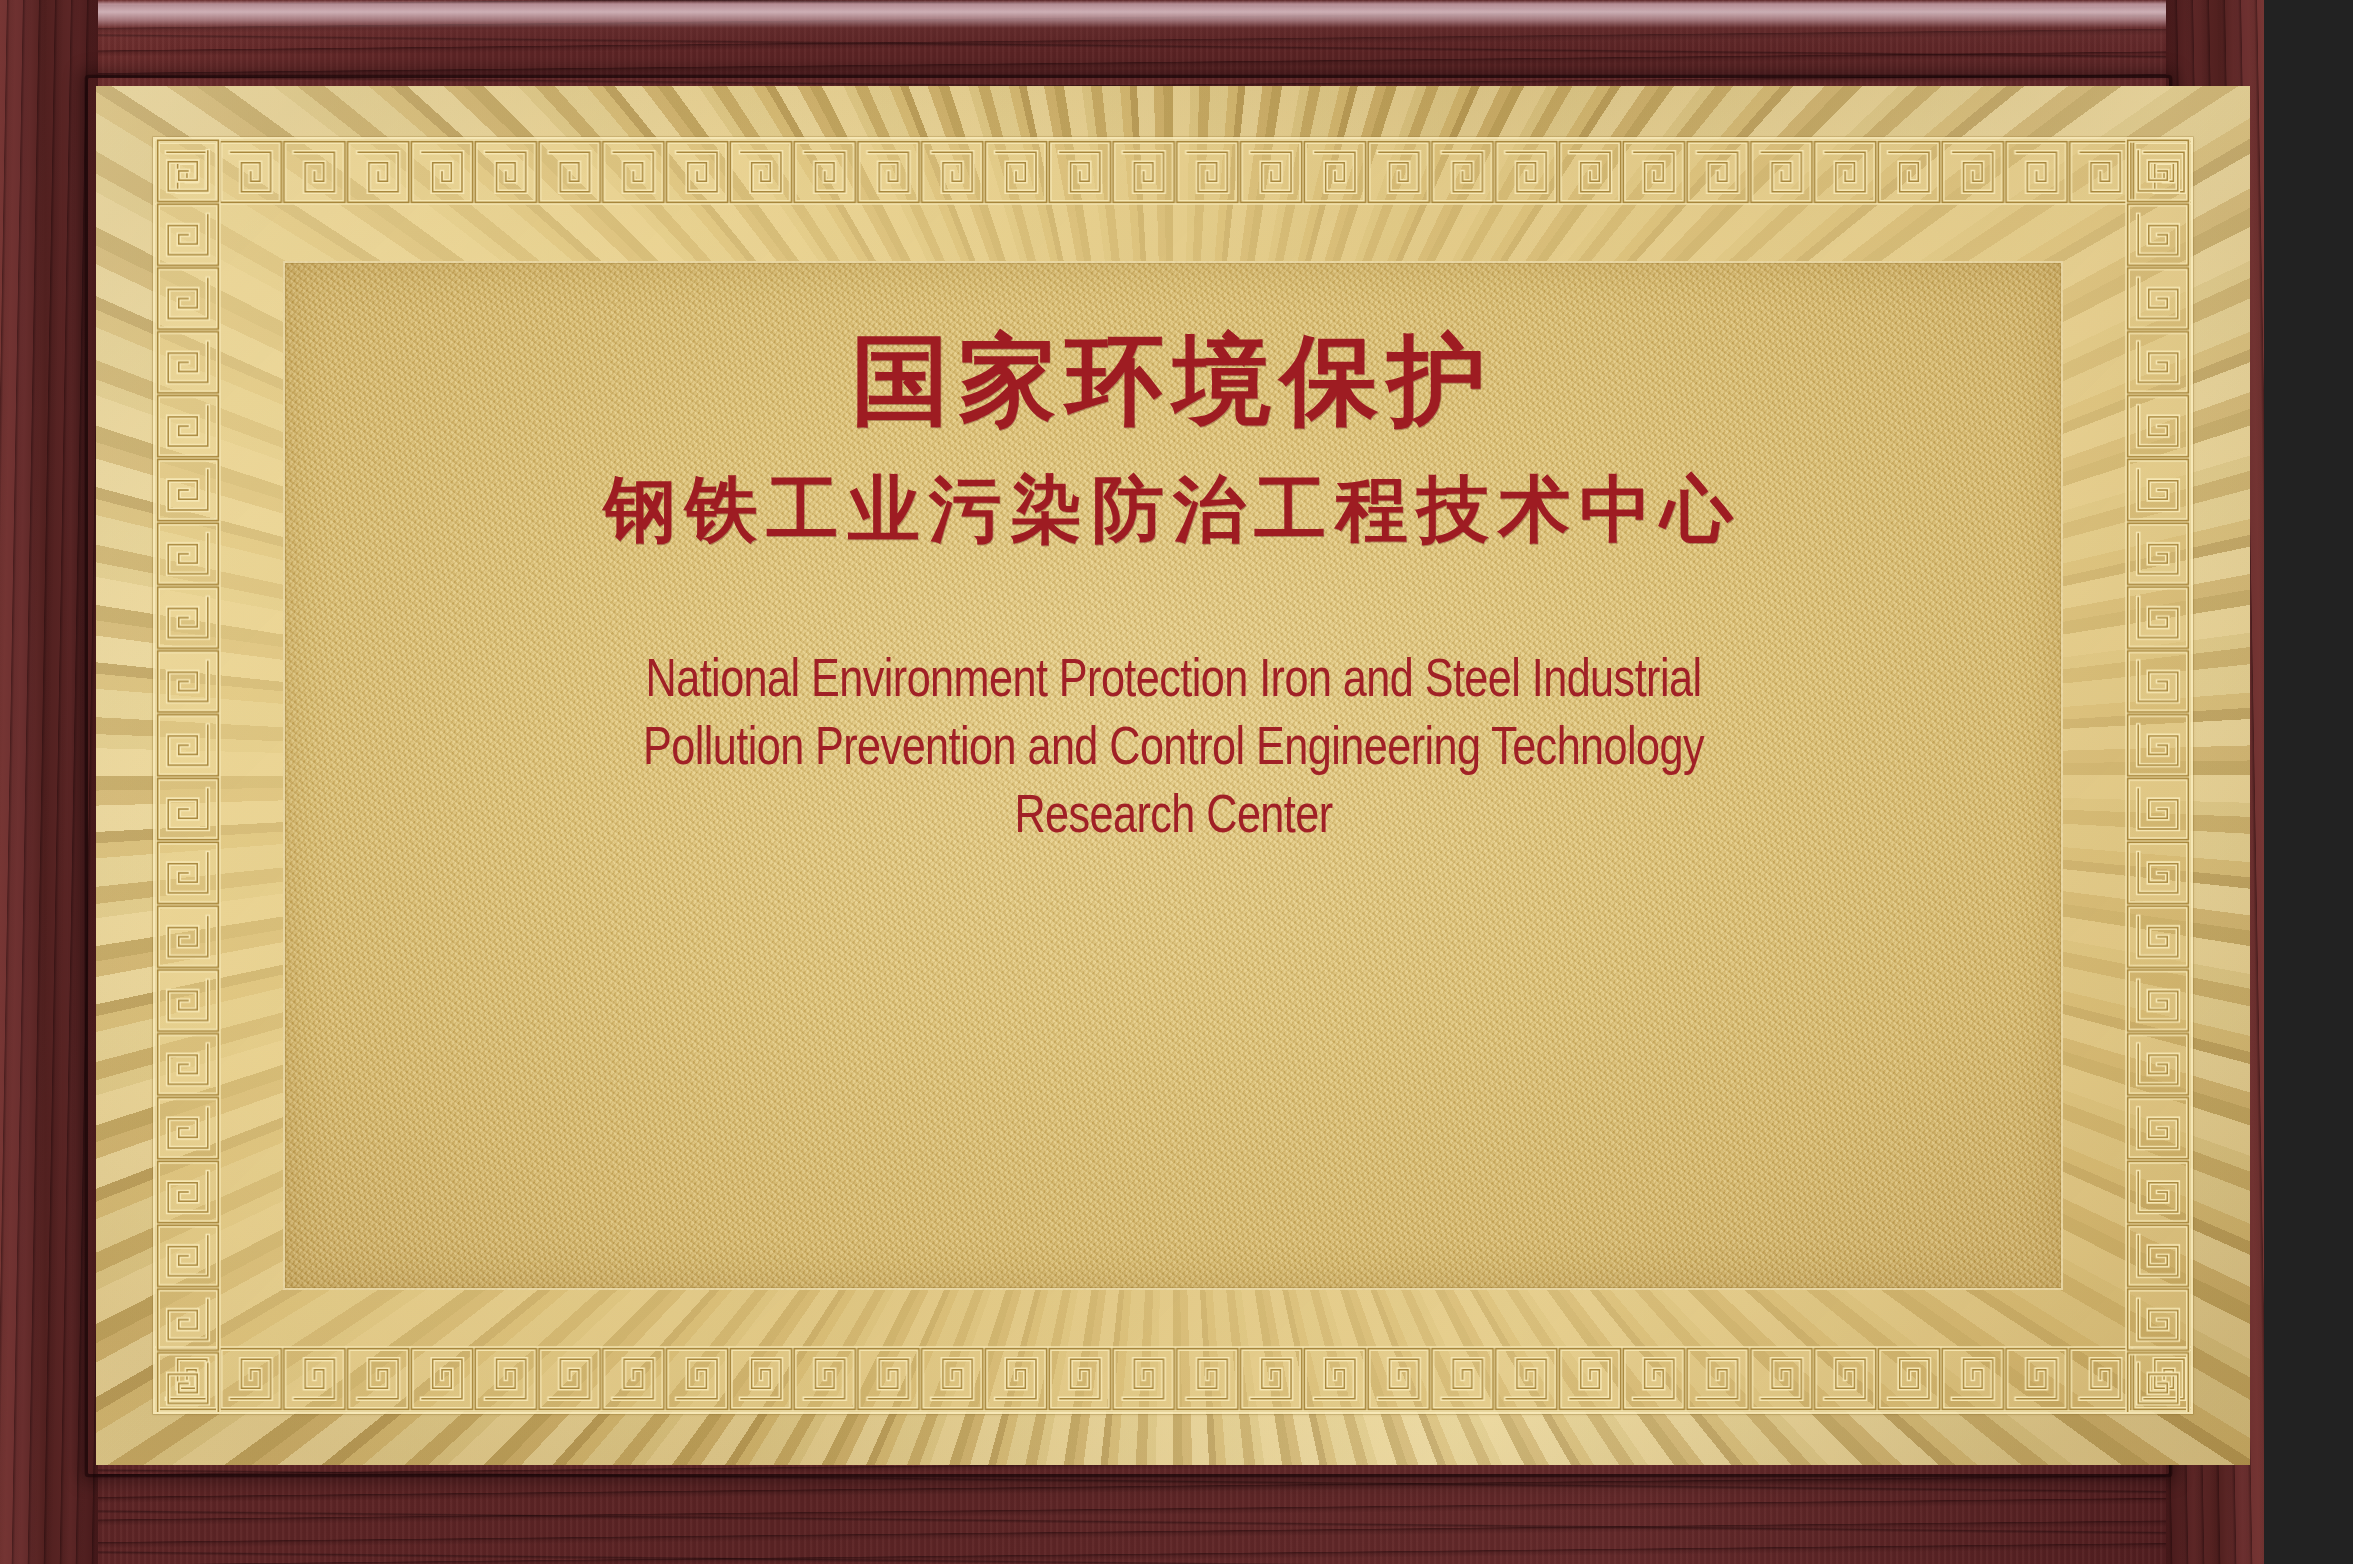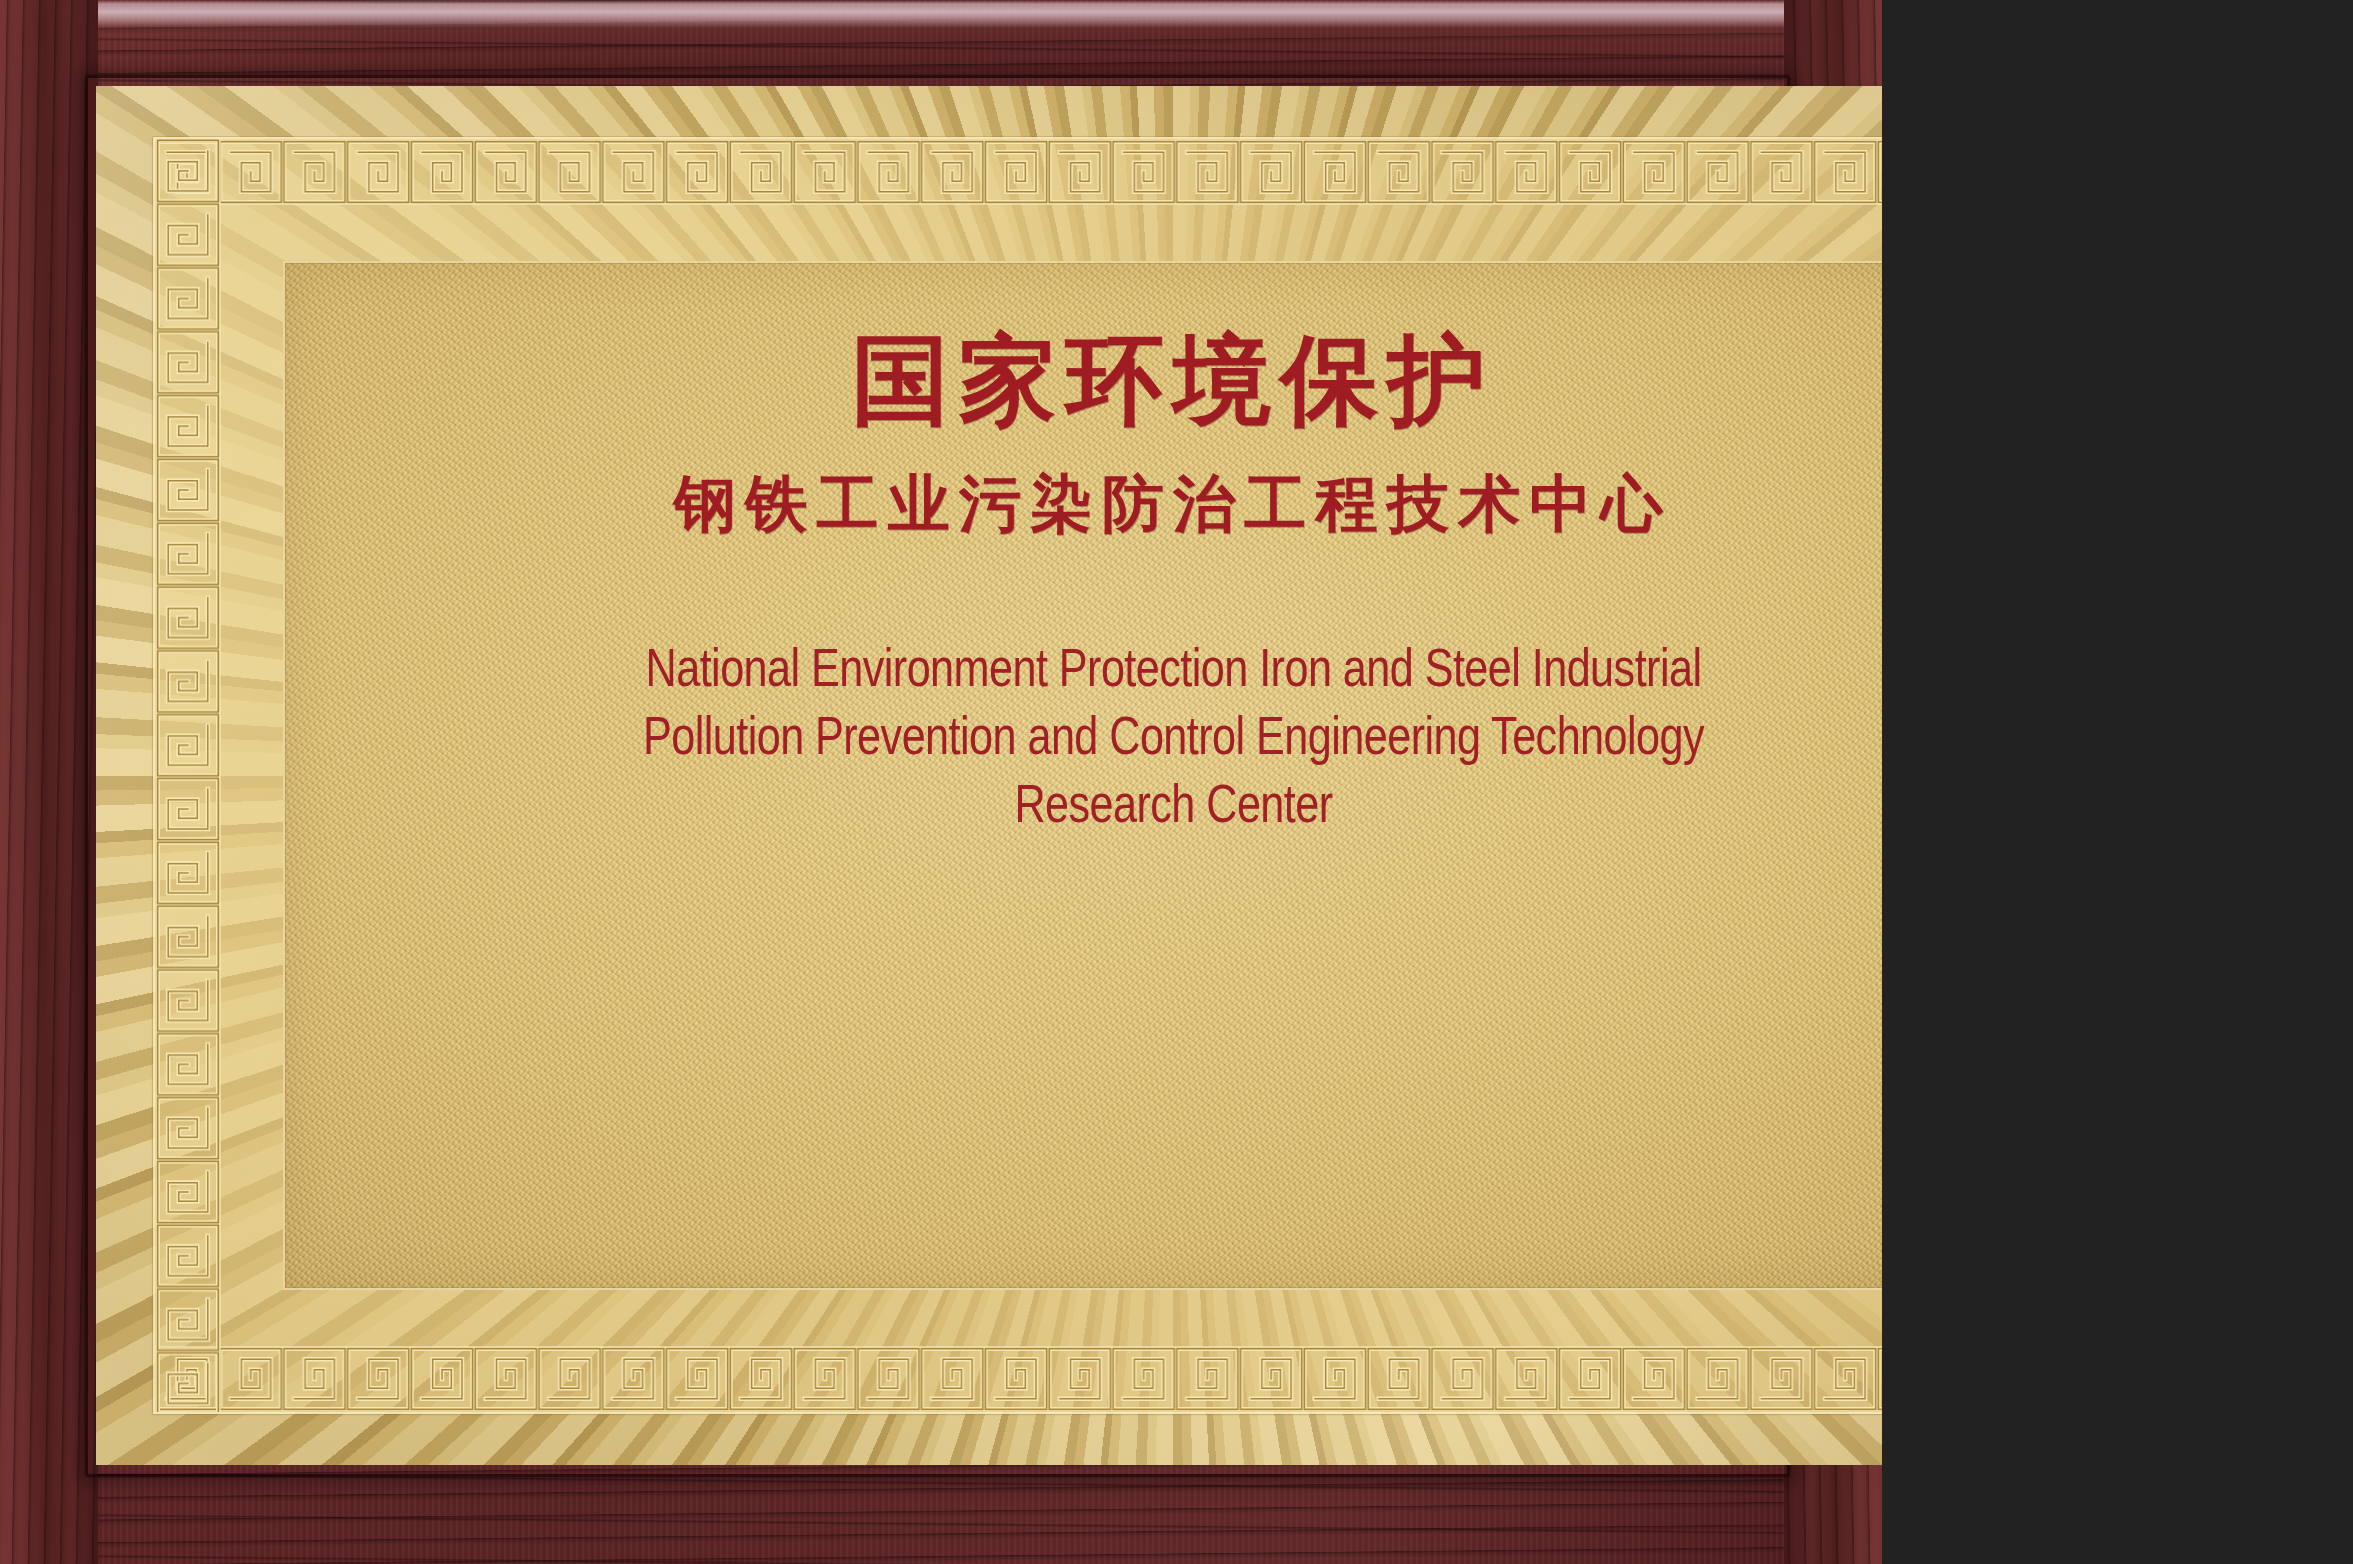--- a/index.html
+++ b/index.html
@@ -1,18 +1,18 @@
 <!DOCTYPE html>
 <html style="font-size:10.6px"><head>
 <meta charset="utf-8">
 <style>
   html,body{margin:0;padding:0;background:#222;}
   #stage{
     position:relative;
-    width:1882px;height:1564px;
+    width:2264px;height:1564px;
     overflow:hidden;
     font-family:"Liberation Sans", sans-serif;
   }
 
   
   .wood-frame{
     position:absolute;inset:0;
     background:
       
       linear-gradient(180deg,
@@ -158,21 +158,21 @@
     font-weight:bold;
     font-size:98px;
     letter-spacing:9.3px;
     line-height:1;
     margin-top:245px;
     text-shadow:0.7px 0.7px 0 rgba(90,12,16,.35);
   }
   .cn-line2{
     font-family:"DejaVu Sans","Liberation Sans",sans-serif;
     font-weight:bold;
-    font-size:62px;
+    font-size:72px;
     letter-spacing:9.3px;
     line-height:1;
     margin-top:44px;
     text-shadow:0.7px 0.7px 0 rgba(90,12,16,.35);
   }
   .en-block{
     margin-top:98px;
     width:1847px;
     font-family:"Liberation Sans", sans-serif;
     font-weight:400;

